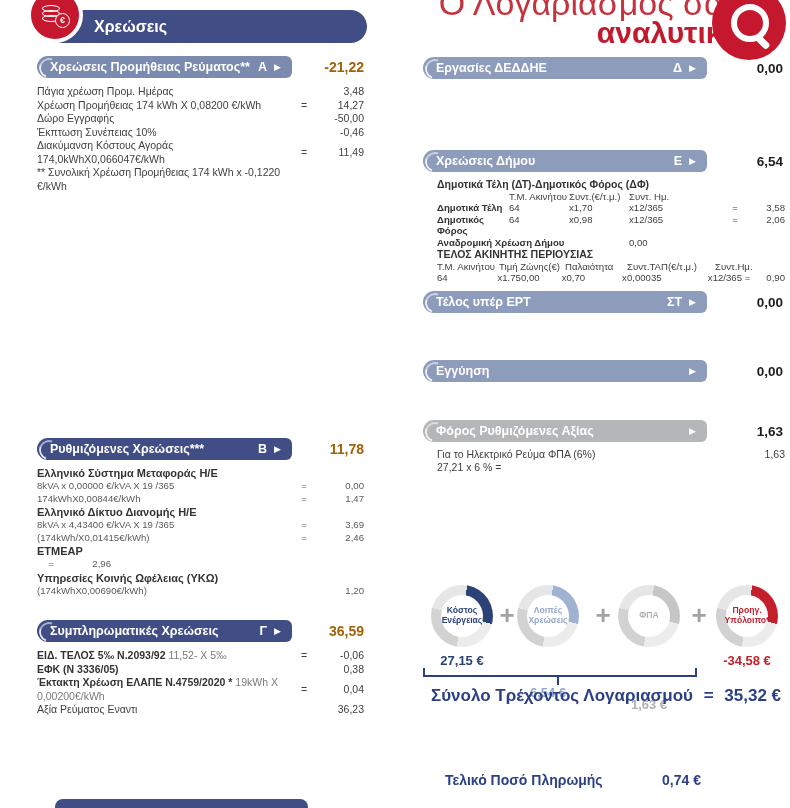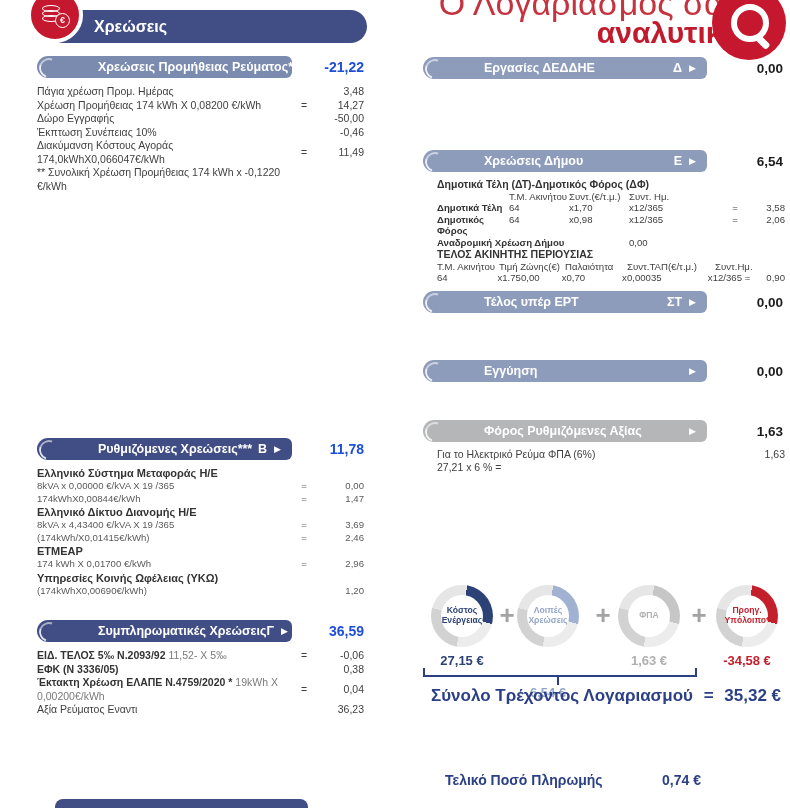--- a/index.html
+++ b/index.html
@@ -25,28 +25,28 @@
             background:#c5172e;z-index:3;}
   .mag-glass{position:absolute;left:19px;top:18px;width:26px;height:26px;border:6px solid #fff;border-radius:50%;box-sizing:content-box;}
   .mag-handle{position:absolute;left:47px;top:48px;width:7px;height:16px;background:#fff;border-radius:3px;transform:rotate(-45deg);}
   
   .sec{position:absolute;width:327px;}
   .bar{position:relative;height:22px;border-radius:13px 7px 7px 13px;display:flex;align-items:center;
        padding:0 11px 0 13px;box-sizing:border-box;}
   .bar::before{content:'';position:absolute;left:2px;top:2px;width:16px;height:16px;border-radius:50%;
        border:2px solid transparent;border-left-color:rgba(255,255,255,.85);border-top-color:rgba(255,255,255,.55);
        transform:rotate(-25deg);}
-  .bar .t{color:#fff;font-size:12.5px;font-weight:bold;flex:1;white-space:nowrap;margin-left:48px;}
+  .bar .t{color:#fff;font-size:12.5px;font-weight:bold;flex:1;white-space:nowrap;}
   .bar .letter{color:#fff;font-size:12.5px;font-weight:bold;margin-right:7px;}
   .bar .arr{color:#fff;font-size:9px;}
   .navy{background:#414e86;}
   .slateA{background:#7b8bb0;}
   .slate{background:#8e9cbc;}
   .graybar{background:#b5b6b8;}
-  .sec .total{position:absolute;right:0;top:3px;font-size:14px;font-weight:bold;color:#1d4ed8;}
+  .sec .total{position:absolute;right:0;top:3px;font-size:14px;font-weight:bold;color:#a16207;}
   .sec .barwrapL{width:255px;}
   .rsec{position:absolute;left:423px;width:362px;}
   .rsec .barwrapR{width:284px;}
   .rsec .total{position:absolute;right:2px;top:4px;font-size:13.5px;font-weight:bold;color:#1c1c1c;}
   
   .rows{margin-top:7px;}
   .row{display:flex;align-items:center;font-size:10.5px;line-height:13.5px;color:#3f3f3f;}
   .row .lbl{flex:1;padding-right:6px;}
   .row .eq{width:28px;text-align:center;}
   .row .val{width:46px;text-align:right;}
@@ -85,21 +85,21 @@
   .donut{position:absolute;top:0;width:62px;height:62px;border-radius:50%;}
   .donut .hole{position:absolute;left:10px;top:10px;width:42px;height:42px;border-radius:50%;background:#fff;
                display:flex;flex-direction:column;align-items:center;justify-content:center;}
   .donut .hole span{font-size:8.6px;font-weight:bold;line-height:9.6px;text-align:center;}
   .d1{background:conic-gradient(#e6e6e6 0 10deg,#2c4277 10deg 105deg,#ececec 105deg 190deg,#d2d2d2 190deg 285deg,#e6e6e6 285deg 360deg);text-decoration:underline;}
   .d2{background:conic-gradient(#e6e6e6 0 10deg,#a0b1d2 10deg 105deg,#ececec 105deg 190deg,#d2d2d2 190deg 285deg,#e6e6e6 285deg 360deg);text-decoration:underline;}
   .d3{background:conic-gradient(#e6e6e6 0 10deg,#c6c6c6 10deg 105deg,#ececec 105deg 190deg,#d2d2d2 190deg 285deg,#e6e6e6 285deg 360deg);}
   .d4{background:conic-gradient(#e6e6e6 0 10deg,#c4202c 10deg 105deg,#ececec 105deg 190deg,#d2d2d2 190deg 285deg,#e6e6e6 285deg 360deg);}
   .col-navy{color:#2c4277;}
   .col-slate{color:#93a6c9;}
-  .col-gray{color:#b0b0b0;}
+  .col-gray{color:#b0b0b0;margin-top:44px;}
   .col-red{color:#c4202c;}
   .plus{position:absolute;top:15px;width:24px;text-align:center;font-size:26px;font-weight:bold;color:#a3a3a3;}
   .cval{position:absolute;top:68px;width:86px;text-align:center;font-size:13px;font-weight:bold;}
   .bracket{position:absolute;left:423px;top:668px;width:270px;height:7px;
            border-left:2px solid #2b3f85;border-right:2px solid #2b3f85;border-bottom:2px solid #2b3f85;}
   .stem{position:absolute;left:557px;top:675px;width:2px;height:10px;background:#2b3f85;}
   .sumline{position:absolute;left:431px;top:686px;font-size:17px;font-weight:bold;color:#2b3f85;white-space:nowrap;}
   .sumline .v{margin-left:6px;}
   .final-lbl{position:absolute;left:445px;top:772px;font-size:14px;font-weight:bold;color:#2b3f85;}
   .final-val{position:absolute;left:662px;top:772px;font-size:14px;font-weight:bold;color:#2b3f85;}
@@ -195,21 +195,20 @@
           <span class="eq">=</span>
           <span class="val">3,69</span>
         </div>
       <div class="frow">
           <span class="lbl">(174kWh/X0,01415€/kWh)</span>
           <span class="eq">=</span>
           <span class="val">2,46</span>
         </div>
       <div class="gname">ΕΤΜΕΑΡ</div>
       <div class="frow">
-          <span class="lbl">174 kWh X 0,01700 €/kWh</span>
           <span class="eq">=</span>
           <span class="val">2,96</span>
         </div>
       <div class="gname">Υπηρεσίες Κοινής Ωφέλειας (ΥΚΩ)</div>
       <div class="frow">
           <span class="lbl">(174kWhX0,00690€/kWh)</span>
           <span class="eq"></span>
           <span class="val">1,20</span>
         </div>
     </div>

